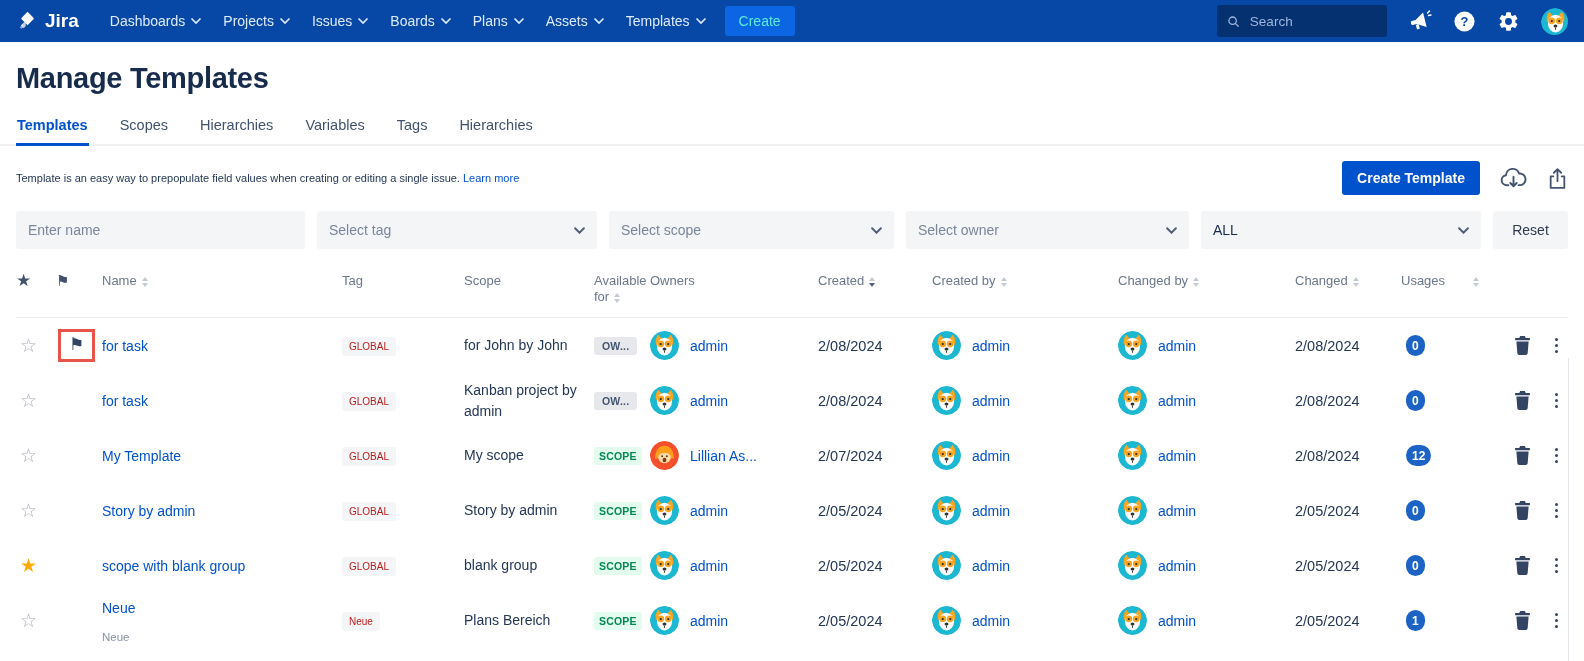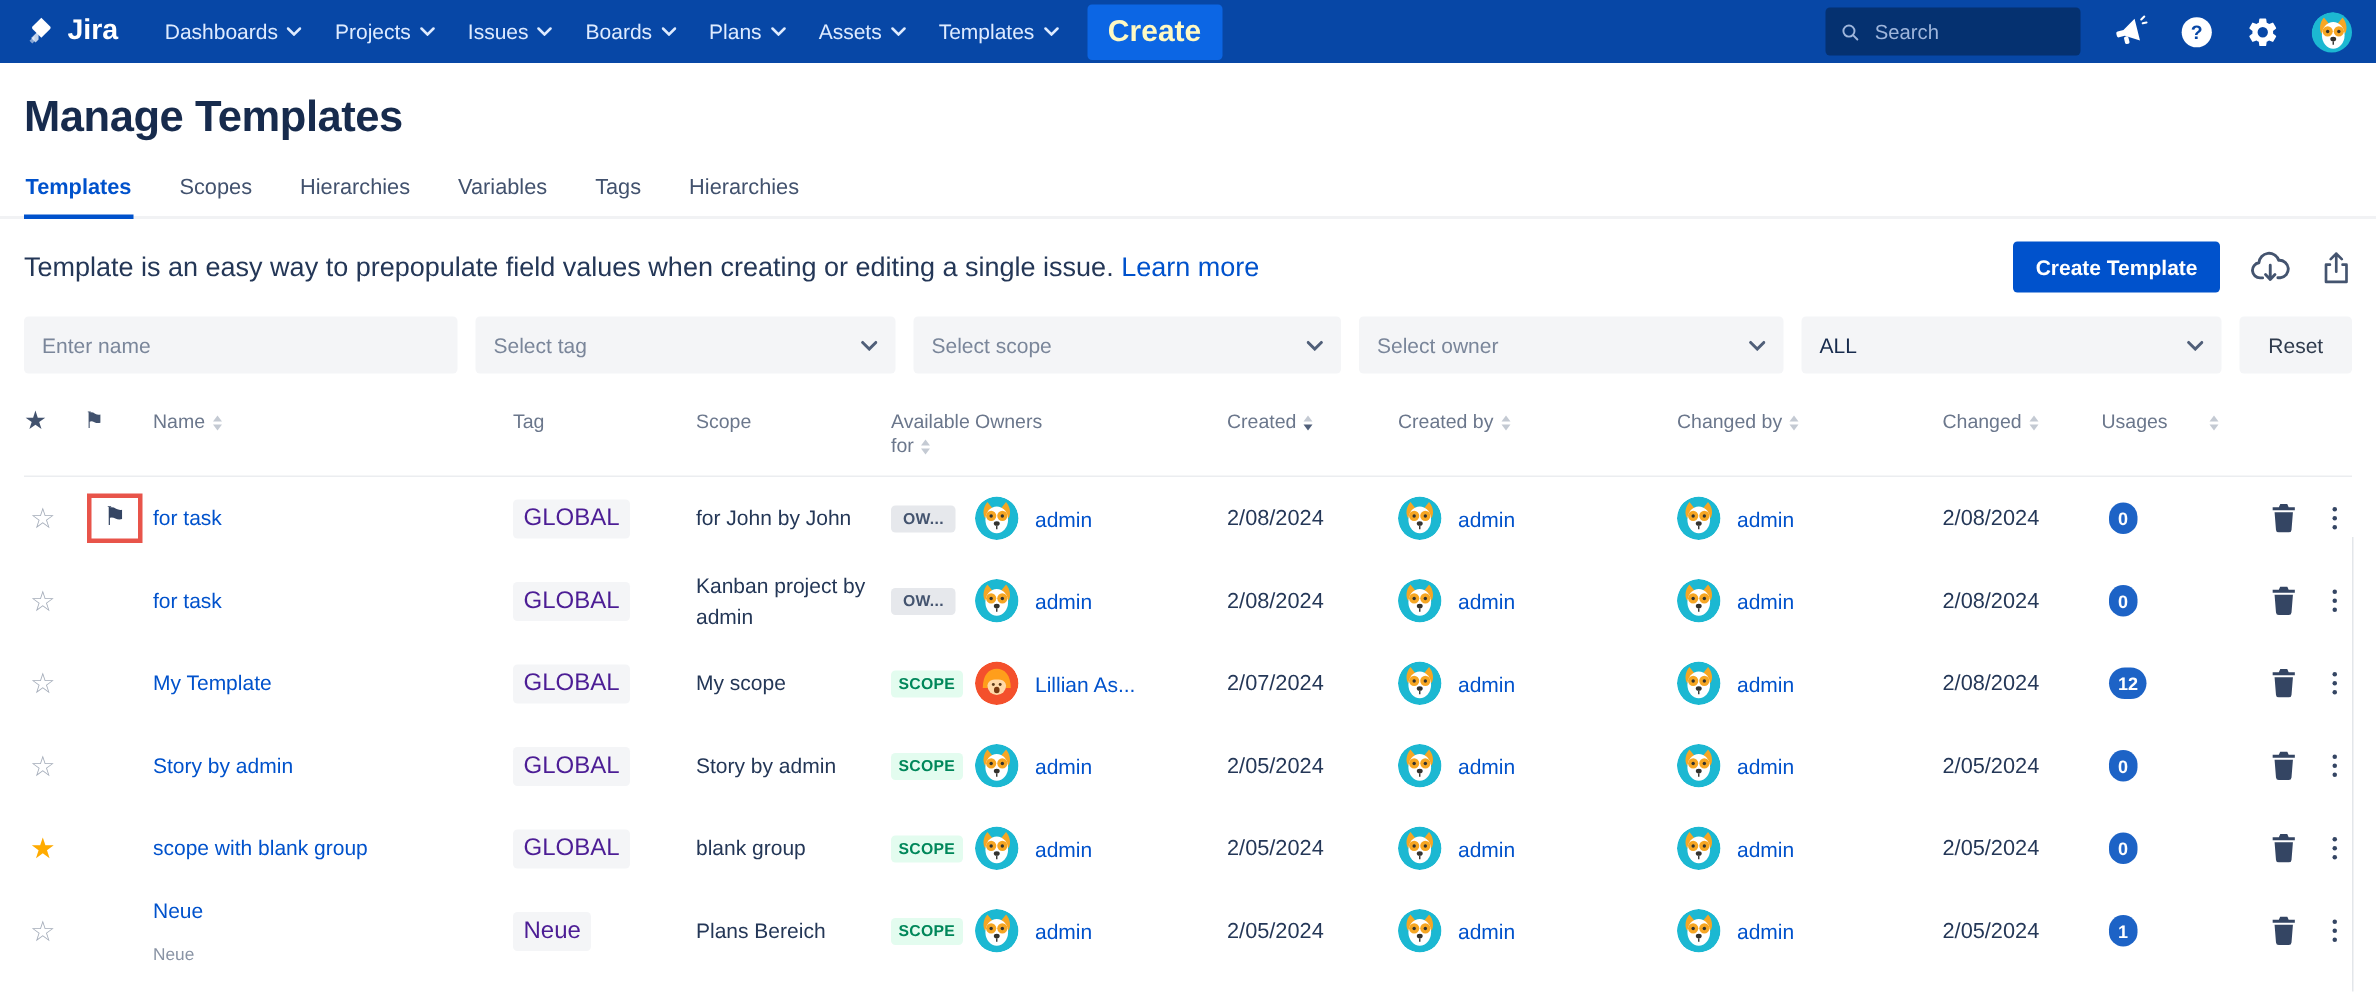--- a/index.html
+++ b/index.html
@@ -12,40 +12,40 @@
        font-family:"Liberation Sans",sans-serif;color:#172B4D}
   a{text-decoration:none}
   svg{display:block}
 
   
   .nav{height:42px;background:var(--nav-bg);display:flex;align-items:center;padding:0 16px}
   .brand{display:flex;align-items:center;gap:7px;margin-right:20px;cursor:pointer}
   .brand-text{color:#fff;font-size:19px;font-weight:600}
   .nav-item{display:flex;align-items:center;gap:6px;color:#DEEBFF;font-size:14px;
             padding:6px 11px;border-radius:3px;cursor:pointer;white-space:nowrap}
-  .nav-create{background:var(--create-btn);color:#fef9c3;font-weight:700;font-size:20px;
+  .nav-create{background:var(--create-btn);color:#5eead4;font-weight:400;font-size:14px;
               padding:7px 14px;border-radius:3px;margin-left:8px;cursor:pointer}
   .nav-right{margin-left:auto;display:flex;align-items:center;gap:21px}
   .nav-search{display:flex;align-items:center;gap:8px;background:#053170;border-radius:3px;
               height:28px;width:170px;padding:16px 10px}
   .nav-search input{background:transparent;border:none;outline:none;color:#fff;font-size:13.5px;width:100%}
   .nav-search input::placeholder{color:#9FB6DC}
   .nav-iconbtn{cursor:pointer;display:flex;align-items:center}
   .nav-avatar{width:27px;height:27px;border-radius:50%;overflow:hidden;cursor:pointer}
 
   
   .main{padding:0 16px;position:relative}
   .page-title{font-size:29px;font-weight:700;margin:20px 0 0;color:#172B4D;letter-spacing:-.3px}
   .tabs{display:flex;gap:30px;margin:22px -16px 0;padding:0 16px;border-bottom:2px solid #F1F2F4}
   .tab{font-size:14.5px;color:#42526E;padding:0 1px 10px;cursor:pointer;
        border-bottom:3px solid transparent;margin-bottom:-2px}
   .tab.active{color:var(--accent);font-weight:700;border-bottom-color:var(--accent)}
 
   .desc-row{display:flex;align-items:center;margin-top:15px}
-  .desc{font-size:18px;color:#243757}
+  .desc{font-size:11px;color:#243757}
   .link{color:var(--accent);cursor:pointer}
   .desc-actions{margin-left:auto;display:flex;align-items:center;gap:20px}
   .btn-primary{background:var(--accent);color:#fff;font-size:14px;font-weight:700;border:none;
                border-radius:3px;padding:9px 15px;cursor:pointer;font-family:inherit}
   .icon-btn{cursor:pointer}
 
   
   .filters{display:grid;grid-template-columns:289px 280px 285px 283px 280px 1fr;
            column-gap:12px;margin-top:16px}
   .field{background:#F4F5F7;border-radius:3px;height:38px;display:flex;align-items:center;
@@ -74,21 +74,21 @@
 
   .trow{height:55px}
   .star{font-size:19px;color:#A5ADBA;cursor:pointer;margin-left:4px}
   .star.starred{color:var(--star)}
   .flagwrap{display:inline-flex;margin-left:2px}
   .flagwrap.boxed{border:3px solid var(--flagbox);padding:4px 8px 6px}
   .flag{font-size:17px;color:#344563;cursor:pointer;line-height:1}
   .c-name{align-self:center}
   .name-link{color:var(--accent);font-size:14px;font-weight:500}
   .name-desc{font-size:11.5px;color:#8993A4;margin-top:14px}
-  .loz-tag{display:inline-block;background:#F4F5F7;color:#4c1d95;font-size:16px;
+  .loz-tag{display:inline-block;background:#F4F5F7;color:#b91c1c;font-size:10px;
            padding:4px 7px;border-radius:3px}
   .loz-avail{display:inline-block;font-size:10.5px;font-weight:700;padding:3px 8px;
              border-radius:3px;letter-spacing:.2px;white-space:nowrap}
   .loz-avail.gray{background:#E6E8EC;color:#44546F}
   .loz-avail.green{background:var(--scope-bg);color:var(--scope-text);padding:3px 5px}
   .c-scope{font-size:14px;color:#243757;line-height:1.45;padding-right:12px}
   .c-owner,.c-user{display:flex;align-items:center;gap:11px;padding-right:8px}
   .avatar{width:29px;height:29px;border-radius:50%;flex:none}
   .user-link{color:var(--accent);font-size:14px;font-weight:500;white-space:nowrap;
              overflow:hidden;text-overflow:ellipsis}

